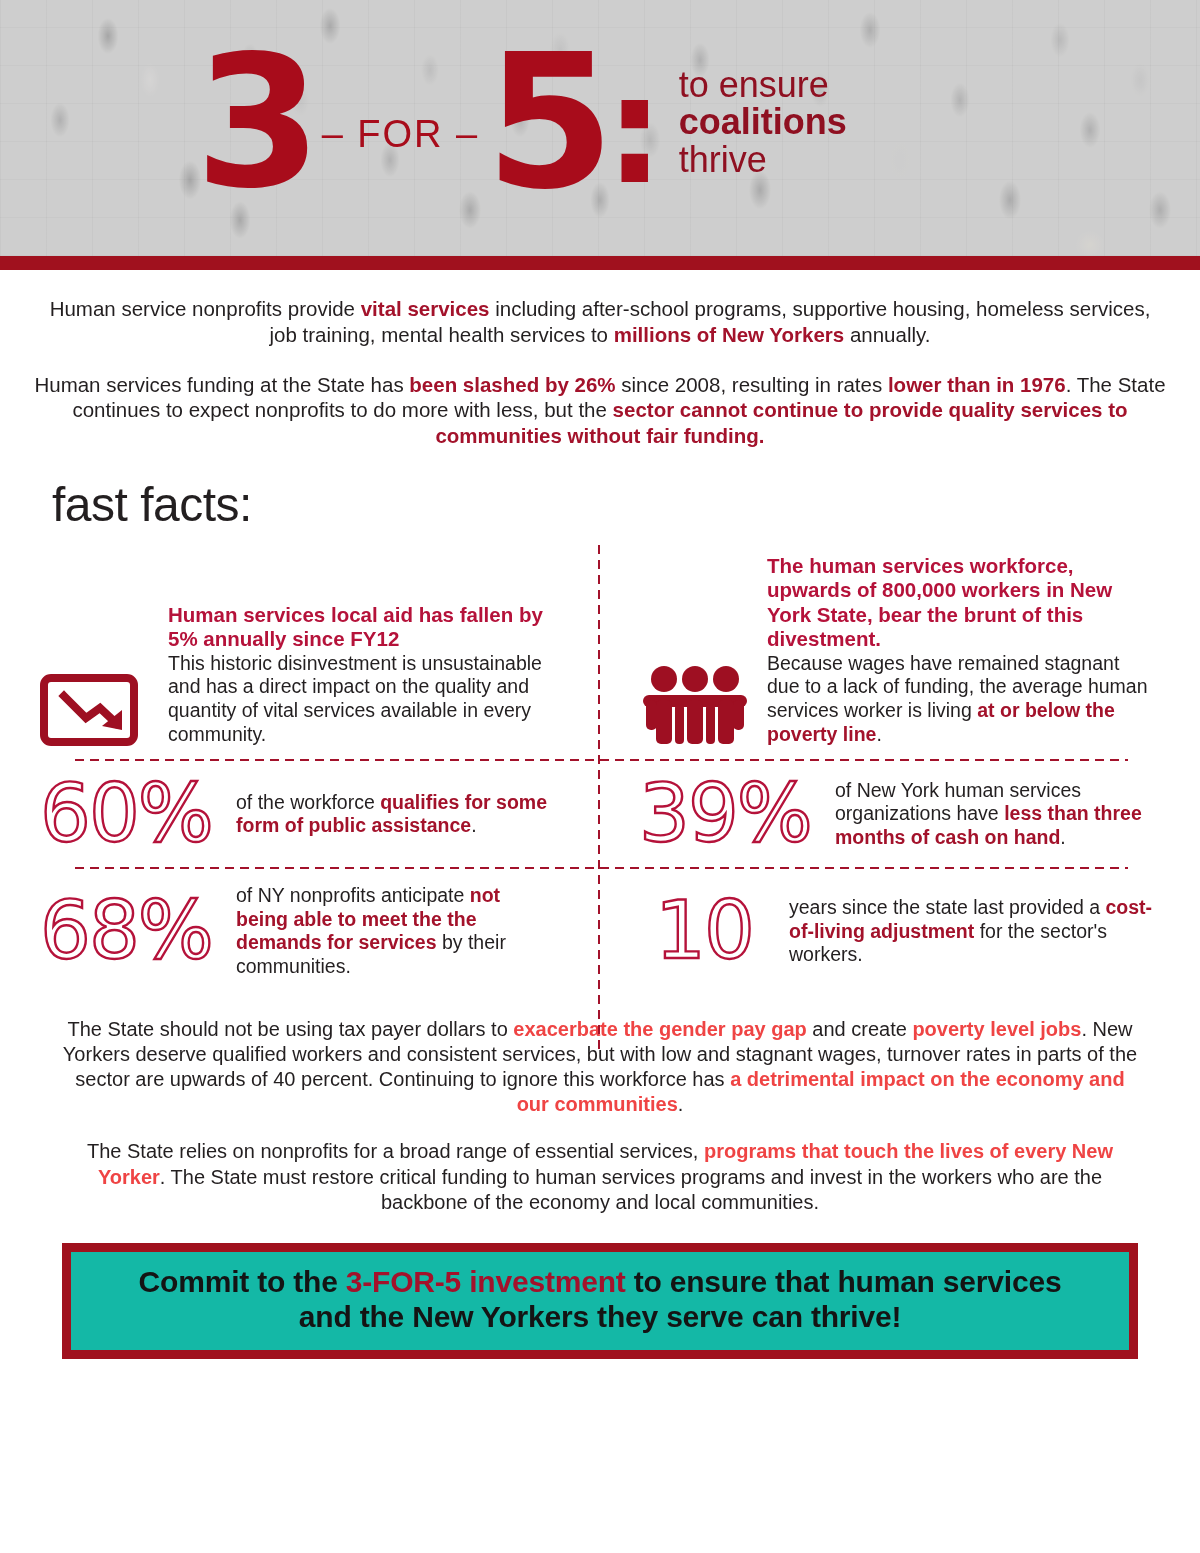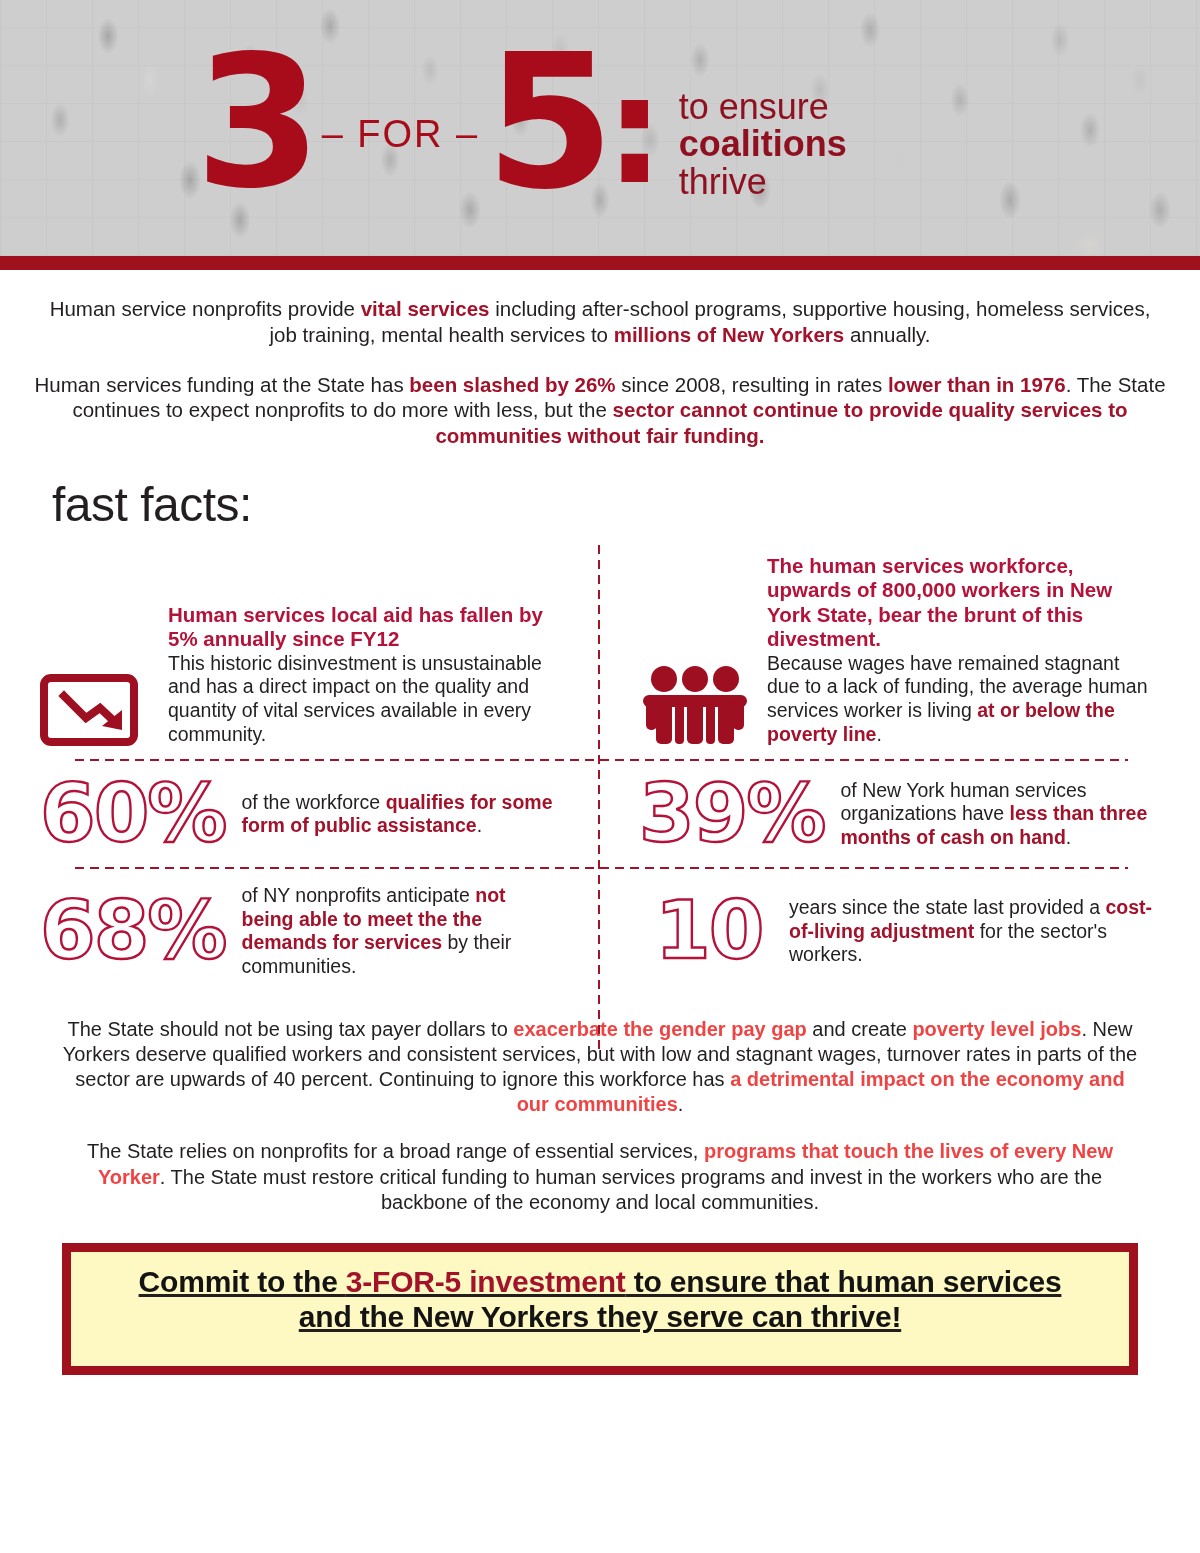--- a/index.html
+++ b/index.html
@@ -99,21 +99,21 @@
     color: #a80c1b;
     line-height: 0.8;
     position: relative;
     top: 8px;
     margin-left: -4px;
   }
   .hero-sub {
     margin-left: 14px;
     line-height: 1.04;
     position: relative;
-    top: 22px;
+    top: 0;
   }
   .hero-sub .l1, .hero-sub .l3 {
     font-size: 36px;
     font-weight: 400;
     color: #8f1021;
     display: block;
   }
   .hero-sub .l2 {
     font-size: 36px;
     font-weight: 700;
@@ -201,21 +201,21 @@
   
   .stat-cell {
     width: 533px;
     display: flex;
     align-items: center;
     padding: 14px 8px;
   }
   .stat-cell.right { margin-left: 66px; }
   .stat-num {
     font-family: "DejaVu Sans", sans-serif;
-    font-weight: 700;
+    font-weight: 400;
     font-size: 80px;
     line-height: 0.95;
     letter-spacing: -2px;
     color: transparent;
     -webkit-text-stroke: 2.4px #b5123a;
     white-space: nowrap;
     flex: 0 0 auto;
     padding-right: 16px;
   }
   .stat-num.wide { min-width: 196px; }
@@ -237,24 +237,23 @@
     font-size: 20px;
     line-height: 1.26;
     color: #231f20;
   }
   .closing b { color: #ef4444; font-weight: 700; }
 
   
   .cta-wrap { padding: 6px 62px 0 62px; }
   .cta {
     border: 9px solid #a0111e;
-    padding: 12px 20px 32px 20px;
+    padding: 12px 20px 16px 20px;
     text-align: center;
-    background: #fef9c3;
-    text-decoration: underline;
+    background: #14b8a6;
   }
   .cta-line {
     font-size: 30px;
     font-weight: 700;
     line-height: 1.17;
     color: #141414;
     letter-spacing: -0.2px;
   }
   .cta-line .red { color: #a3122b; }
 

